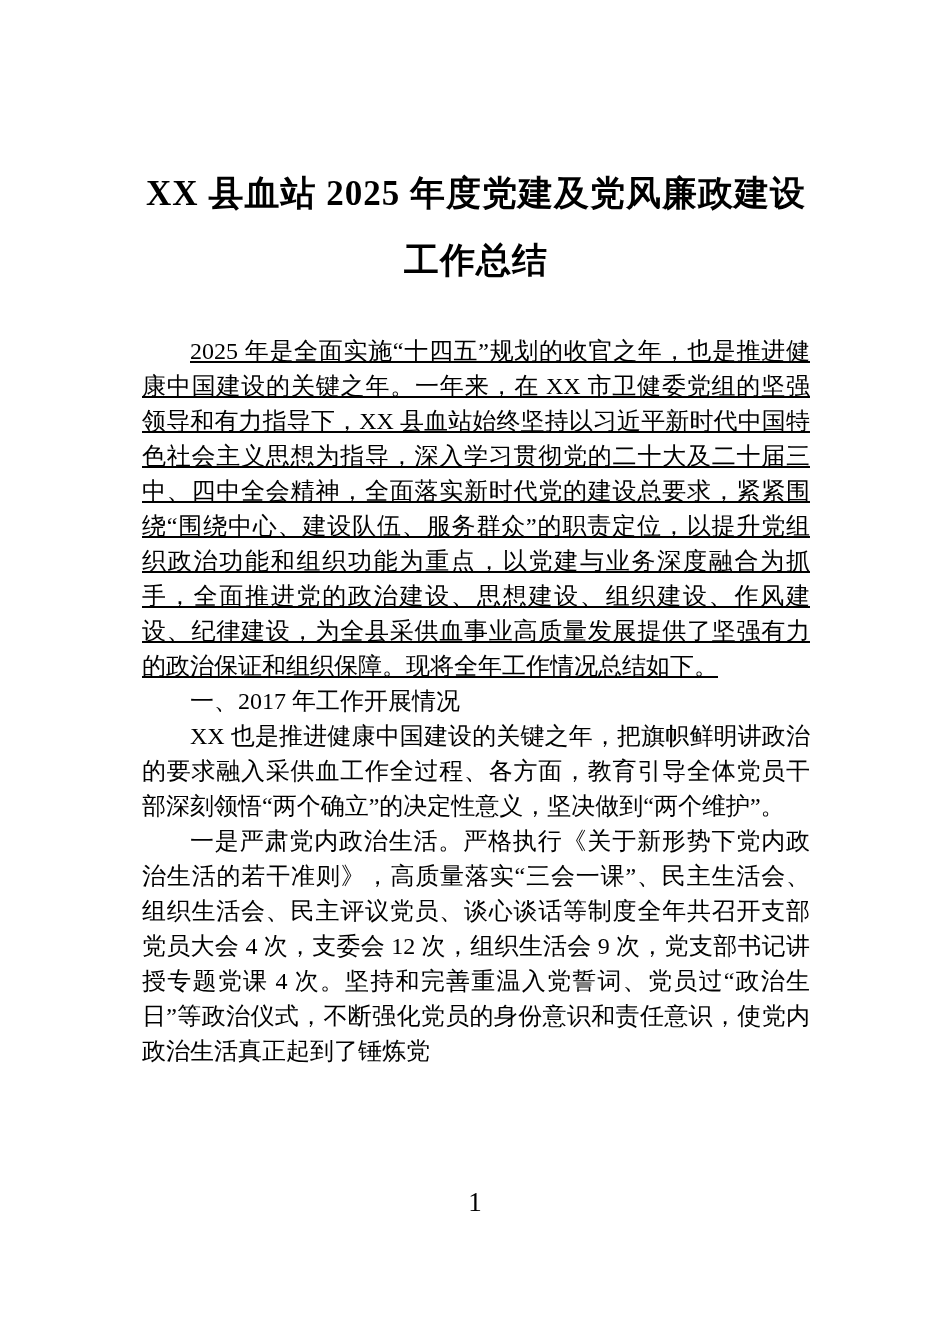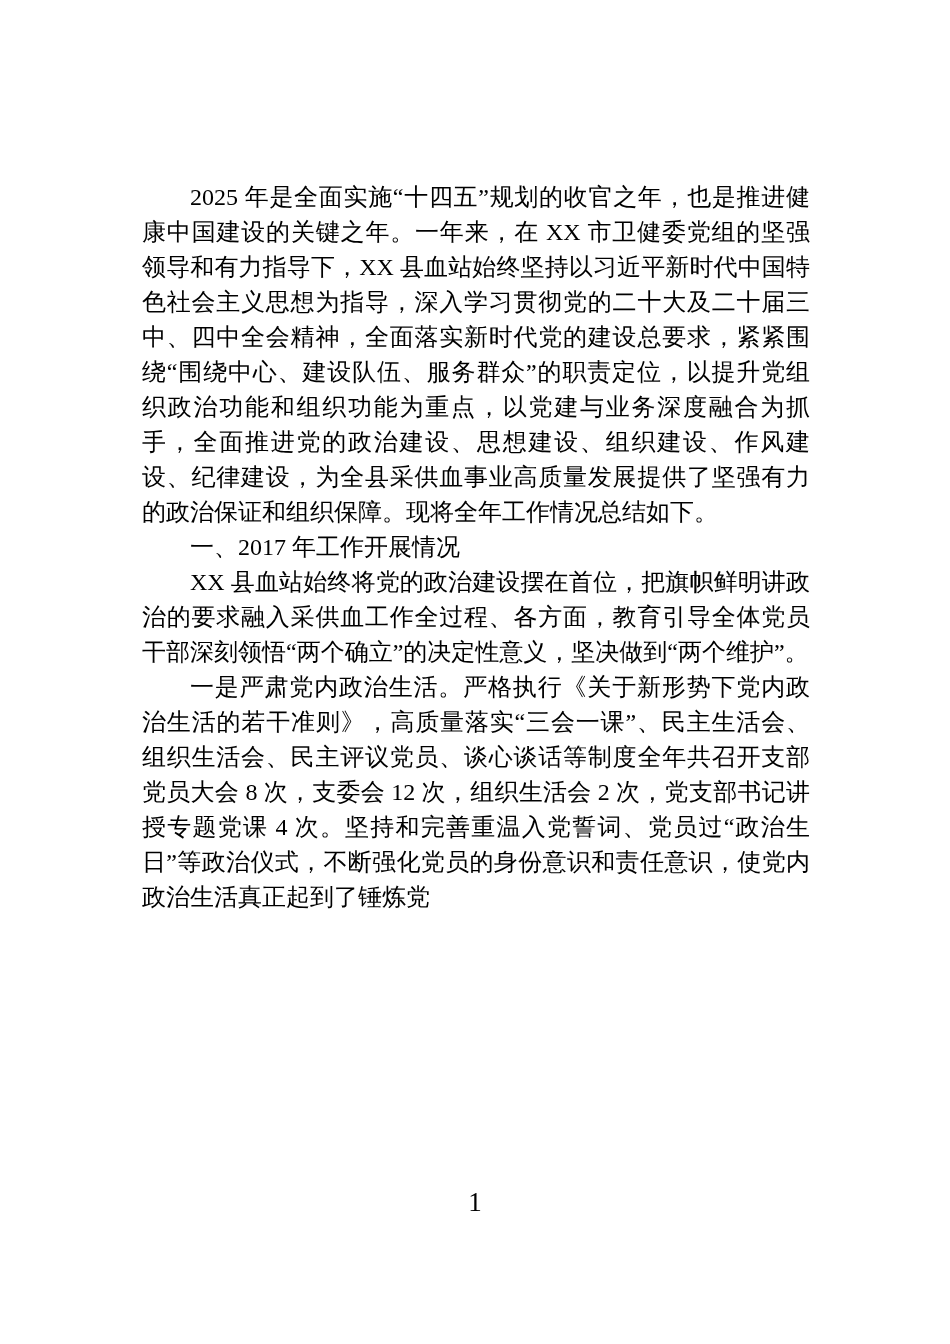--- a/index.html
+++ b/index.html
@@ -36,21 +36,22 @@
   p.body {
     margin: 0;
     font-size: 24px;
     line-height: 35px;
     text-align: justify;
     text-justify: inter-ideograph;
     text-indent: 2em;
     word-break: break-all;
   }
   p.body.first {
-    margin-top: 20px;
+    margin-top: 40px;
+    text-decoration: underline;
   }
   p.body strong {
     font-weight: normal;
   }
   .footer {
     position: absolute;
     left: 0;
     right: 0;
     top: 1185px;
     text-align: center;
@@ -59,27 +60,29 @@
     font-family: "Liberation Serif", serif;
   }
 </style>
 </head>
 <body>
 
 <div class="page">
   <div class="content">
 
     <h1 class="doc-title">
+      <span class="title-line">XX 县血站 2025 年度党建及党风廉政建设</span>
+      <span class="title-line">工作总结</span>
     </h1>
 
     <p class="body first">2025 年是全面实施“十四五”规划的收官之年，也是推进健康中国建设的关键之年。一年来，在 XX 市卫健委党组的坚强领导和有力指导下，XX 县血站始终坚持以习近平新时代中国特色社会主义思想为指导，深入学习贯彻党的二十大及二十届三中、四中全会精神，全面落实新时代党的建设总要求，紧紧围绕“围绕中心、建设队伍、服务群众”的职责定位，以提升党组织政治功能和组织功能为重点，以党建与业务深度融合为抓手，全面推进党的政治建设、思想建设、组织建设、作风建设、纪律建设，为全县采供血事业高质量发展提供了坚强有力的政治保证和组织保障。现将全年工作情况总结如下。</p>
 
     <p class="body">一、2017 年工作开展情况</p>
 
 
-    <p class="body">XX 县血站始终将党的政治建设摆在首位，把旗帜鲜明讲政治的要求融入采供血工作全过程、各方面，教育引导全体党员干部深刻领悟“两个确立”的决定性意义，坚决做到“两个维护”。</p>
+    <p class="body">XX 也是推进健康中国建设的关键之年，把旗帜鲜明讲政治的要求融入采供血工作全过程、各方面，教育引导全体党员干部深刻领悟“两个确立”的决定性意义，坚决做到“两个维护”。</p>
 
-    <p class="body"><strong>一是严肃党内政治生活。</strong><span>严格执行《关于新形势下党内政治生活的若干准则》，高质量落实“三会一课”、民主生活会、组织生活会、民主评议党员、谈心谈话等制度全年共召开支部党员大会 8 次，支委会 12 次，组织生活会 2 次，党支部书记讲授专题党课 4 次。坚持和完善重温入党誓词、党员过“政治生日”等政治仪式，不断强化党员的身份意识和责任意识，使党内政治生活真正起到了锤炼党</span></p>
+    <p class="body"><strong>一是严肃党内政治生活。</strong><span>严格执行《关于新形势下党内政治生活的若干准则》，高质量落实“三会一课”、民主生活会、组织生活会、民主评议党员、谈心谈话等制度全年共召开支部党员大会 4 次，支委会 12 次，组织生活会 9 次，党支部书记讲授专题党课 4 次。坚持和完善重温入党誓词、党员过“政治生日”等政治仪式，不断强化党员的身份意识和责任意识，使党内政治生活真正起到了锤炼党</span></p>
 
   </div>
 
   <div class="footer">1</div>
 </div>
 
 </body></html>

